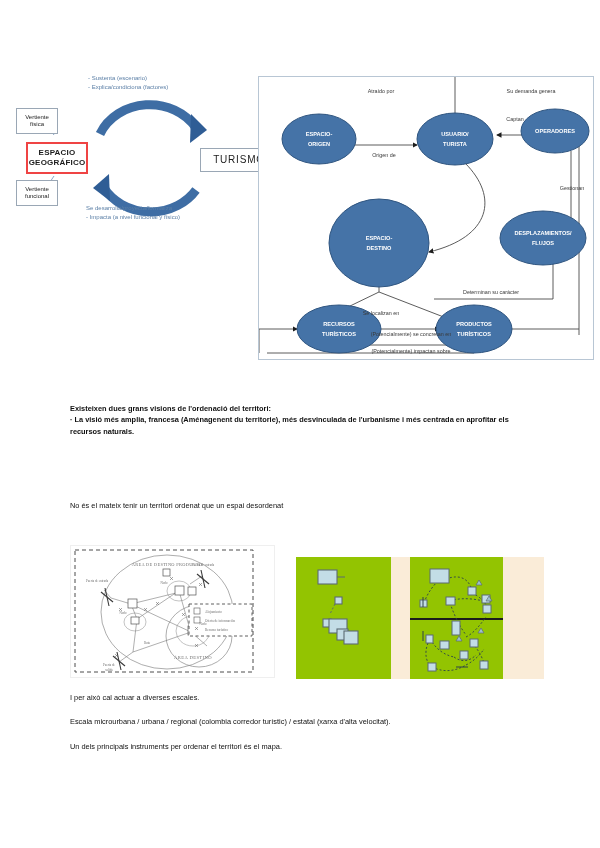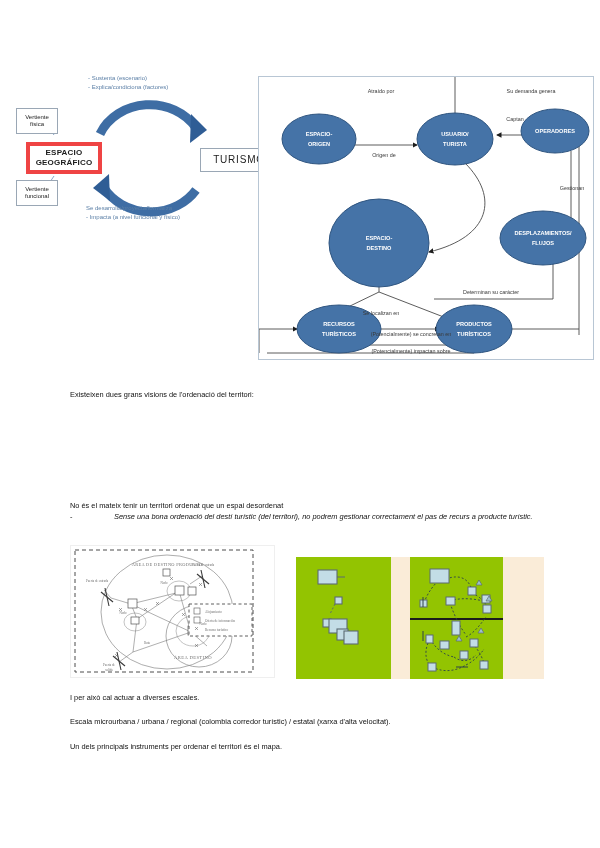--- a/index.html
+++ b/index.html
@@ -40,23 +40,23 @@
     color: #1c1c1c;
     display: flex;
     align-items: center;
     justify-content: center;
     padding: 2px 1px;
     box-sizing: border-box;
   }
   #box-vertiente-fisica { left: 8px; top: 38px; width: 42px; height: 26px; }
   #box-vertiente-funcional { left: 8px; top: 110px; width: 42px; height: 26px; }
   #box-espacio-geografico {
-    left: 18px; top: 72px; width: 76px; height: 32px;
+    left: 18px; top: 72px; width: 62px; height: 32px;
     font-weight: bold; font-size: 8px; letter-spacing: .2px;
-    border: 4px solid #ef4444;
+    border: 2px solid #ef4444;
   }
   #box-turismo {
     left: 192px; top: 78px; width: 78px; height: 24px;
     font-size: 10px; letter-spacing: .8px; border: 1px solid #9aa7b5;
     justify-content: center;
   }
   .cycle-cap {
     position: absolute;
     font-size: 6px;
     line-height: 1.45;
@@ -95,21 +95,21 @@
 
   
   .txt {
     position: absolute;
     font-size: 7.4px;
     line-height: 1.52;
     color: #101010;
     width: 472px;
     left: 70px;
   }
-  #para-visions { top: 389px; }
+  #para-visions { top: 403px; font-weight: bold; }
   #para-ordenat { top: 500px; }
   .indent-item {
     display: block;
     padding-left: 44px;
     text-indent: -22px;
     font-style: italic;
   }
   .dash-lead { font-style: normal; display: inline-block; width: 22px; }
   #para-escales { top: 692px; }
   #para-escala-list { top: 716px; }
@@ -298,27 +298,25 @@
       <text class="edge-label" x="313" y="113">Gestionan</text>
       <text class="edge-label" x="232" y="217">Determinan su carácter</text>
       <text class="edge-label" x="122" y="238">Se localizan en</text>
       <text class="edge-label" x="152" y="259">(Potencialmente) se concretan en</text>
       <text class="edge-label" x="152" y="276">(Potencialmente) impactan sobre</text>
     </svg>
   </div>
 
   <div class="txt" id="para-visions">
     <div>Existeixen dues grans visions de l'ordenació del territori:</div>
+    <div>· La visió més amplia, francesa (Aménagenent du territorie), més desvinculada de l'urbanisme i més centrada en aprofitar els recursos naturals.</div>
   </div>
 
   <div class="txt" id="para-ordenat">
     <div>No és el mateix tenir un territori ordenat que un espai desordenat</div>
-    <div class="indent-item">
-      <span class="dash-lead">-</span><span>Sense una bona ordenació del destí turístic (del territori), no podrem gestionar correctament el pas de recurs a producte turístic.</span>
-    </div>
   </div>
 
   <div id="fig-schema">
     <svg id="schema-svg" viewBox="0 0 203 131">
 
       <rect x="4" y="4" width="178" height="122" fill="none" stroke="#4d4d4d" stroke-width="1" stroke-dasharray="4 3"></rect>
 
       <ellipse cx="96" cy="66" rx="66" ry="57" fill="none" stroke="#8a8a8a" stroke-width="0.7"></ellipse>
 
       <ellipse cx="128" cy="90" rx="33" ry="31" fill="none" stroke="#8a8a8a" stroke-width="0.7"></ellipse>

